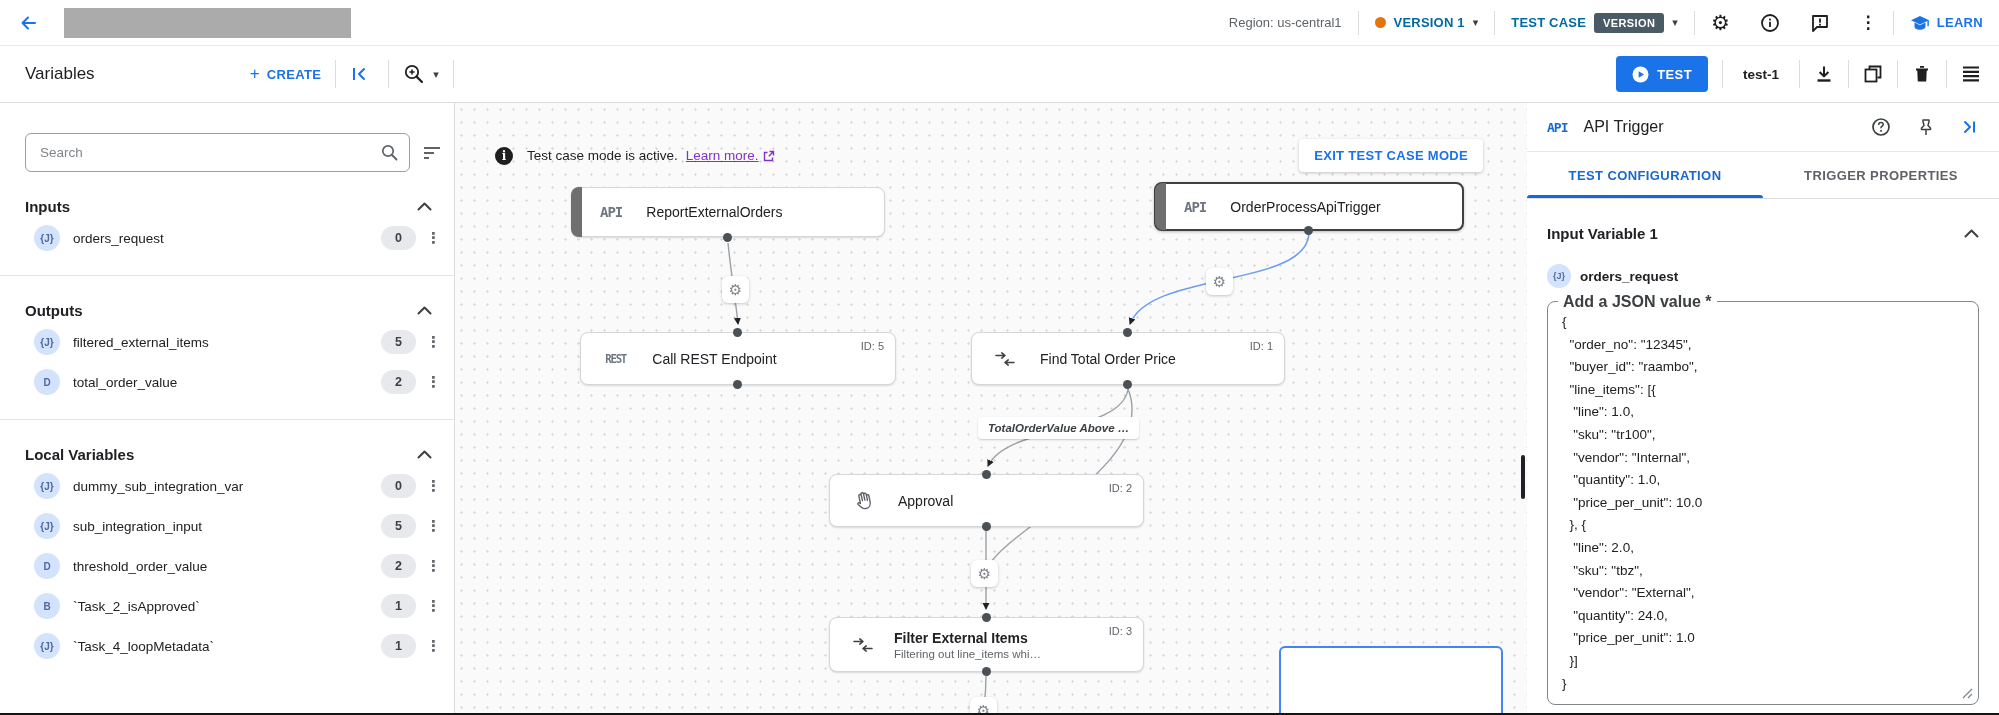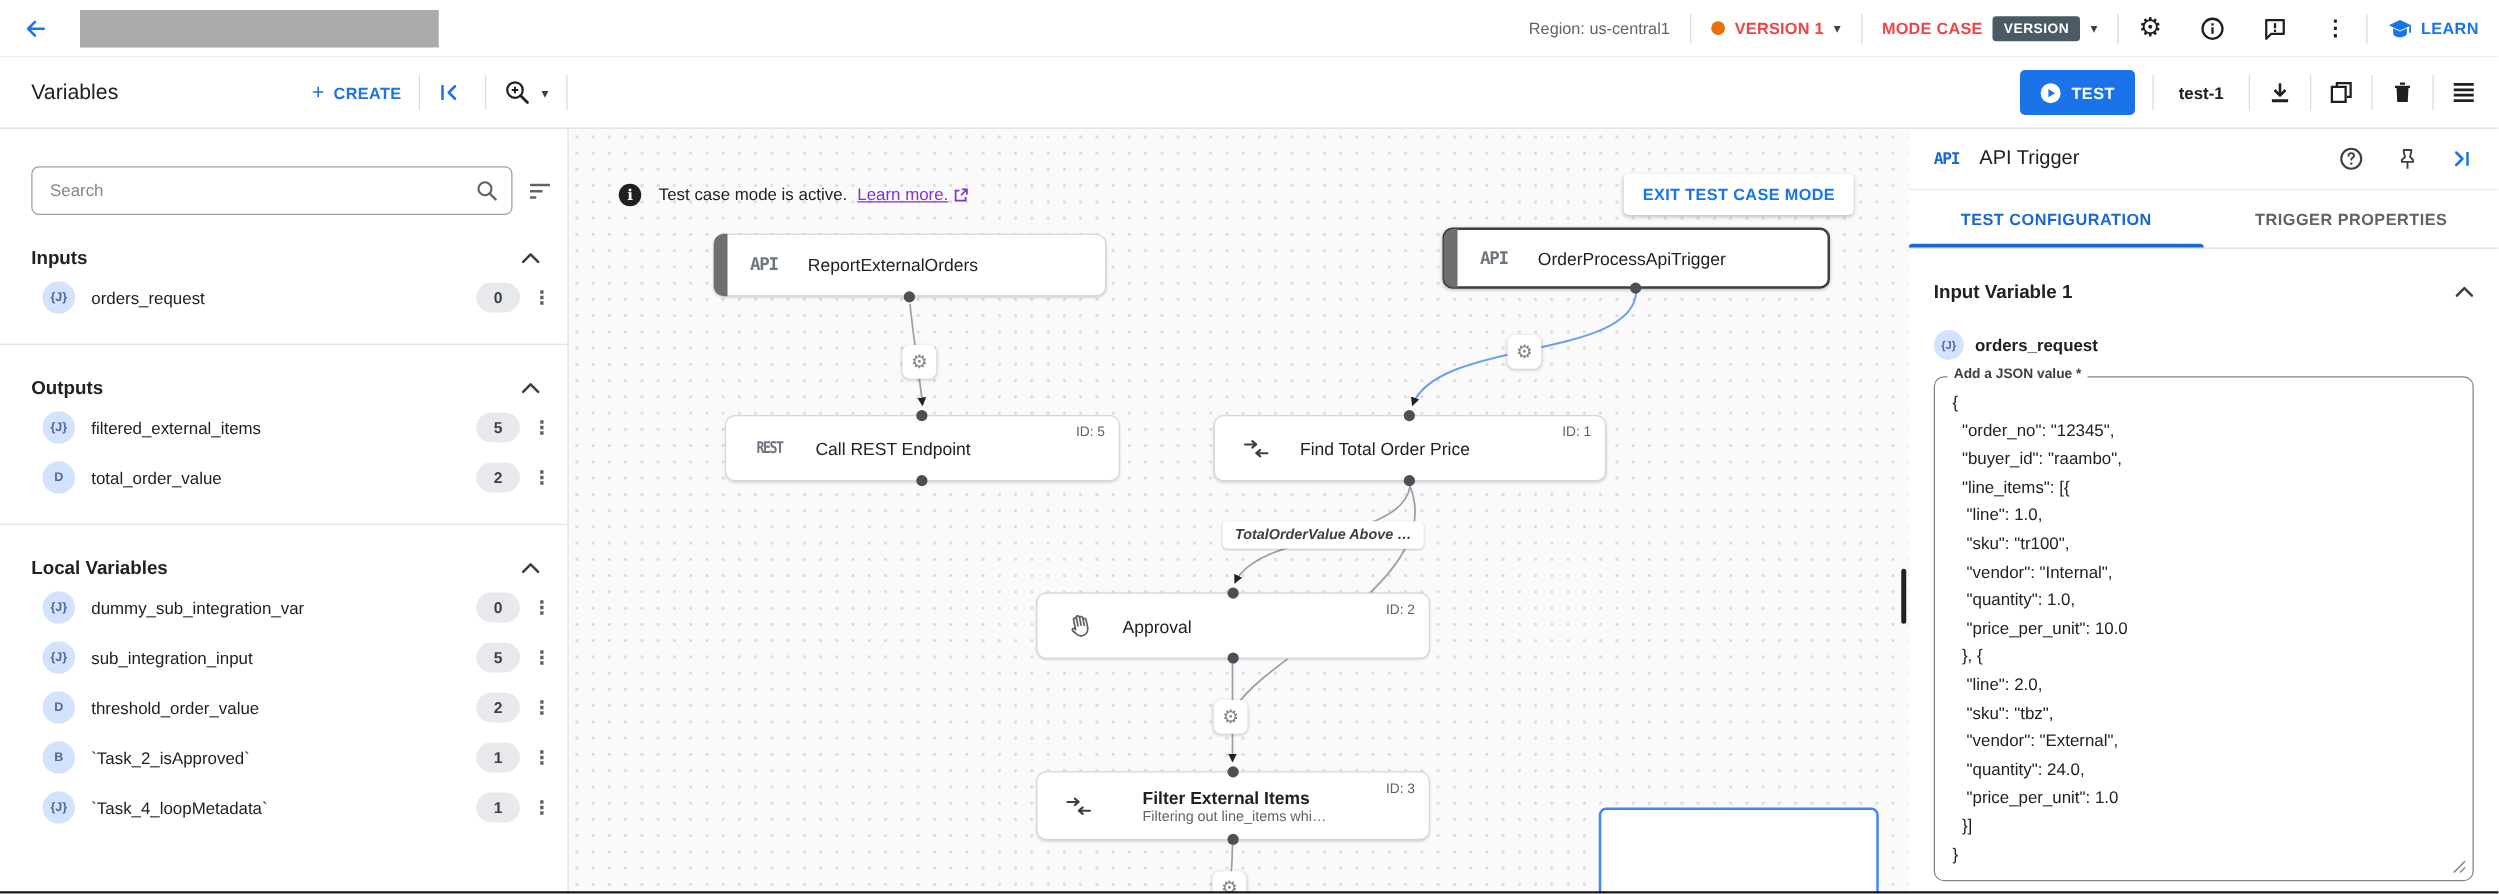--- a/index.html
+++ b/index.html
@@ -10,21 +10,21 @@
 
   
   .topbar { height:46px; display:flex; align-items:center; padding:0 16px 0 14px; background:#fff; border-bottom:1px solid #e8eaed; position:relative; z-index:10; }
   .back-btn { width:28px; height:28px; display:flex; align-items:center; justify-content:center; cursor:pointer; }
   .redacted { width:287px; height:30px; background:#ababab; margin-left:22px; }
   .topbar-right { margin-left:auto; display:flex; align-items:center; }
   .tb-sep { width:1px; height:24px; background:#dadce0; margin:0 16px; }
   .region { font-size:13px; color:#5f6368;padding-left:24px; }
   .ver-group, .tc-group { display:flex; align-items:center; gap:8px; cursor:pointer; }
   .ver-dot { width:11px; height:11px; border-radius:50%; background:#e8710a; }
-  .ver-label, .tc-label { font-size:13px; font-weight:bold; color:#ef4444; letter-spacing:.2px;text-align:center; }
+  .ver-label, .tc-label { font-size:13px; font-weight:bold; color:#0369a1; letter-spacing:.2px;text-align:center; }
   .caret { font-size:11px; color:#3c4043; }
   .preview-badge { background:#4a5b66; color:#fff; font-size:11px; font-weight:bold; padding:4px 9px; border-radius:3px; letter-spacing:.4px; }
   .top-icons { display:flex; align-items:center; gap:30px; }
   .icon-btn { display:flex; align-items:center; justify-content:center; cursor:pointer; background:none; border:none; }
   .gear-glyph { font-size:21px; color:#1f1f1f; line-height:1; }
   .kebab-glyph { font-size:17px; color:#1f1f1f; line-height:1; font-weight:bold; }
   .learn { display:flex; align-items:center; gap:7px; cursor:pointer; }
   .learn-label { color:#1a73e8; font-size:13px; font-weight:bold; letter-spacing:.3px; }
 
   
@@ -68,21 +68,21 @@
   .exit-btn { margin-left:auto; background:#fff; border:none; color:#1a73e8; font-size:13px; font-weight:bold; letter-spacing:.3px; padding:9px 15px; border-radius:4px; box-shadow:0 1px 3px rgba(60,64,67,.3); cursor:pointer; }
 
   .node { position:absolute; background:#fff; border:1px solid #d5d7db; border-radius:8px; box-shadow:0 1px 2px rgba(0,0,0,.14); display:flex; align-items:center; cursor:pointer; z-index:4; }
   .node.trigger::before { content:""; position:absolute; left:-1px; top:-1px; bottom:-1px; width:11px; background:#6f6f6f; border-radius:8px 0 0 8px; }
   .node.selected { border:2px solid #3c4043; box-shadow:0 1px 3px rgba(0,0,0,.25); }
   .node-glyph { font-family:"DejaVu Sans Mono",monospace; font-weight:bold; color:#6e7781; }
   .glyph-api { font-size:14px; margin-left:28px; letter-spacing:-1px; }
   .glyph-rest { font-size:13px; margin-left:22px; letter-spacing:-1.5px; transform:scaleX(.82); }
   .node-icon { margin-left:22px; display:flex; align-items:center; }
   .node-title { font-size:14px; color:#202124; margin-left:24px; }
-  .node-text { margin-left:40px; }
+  .node-text { margin-left:20px; }
   .node-text .t { font-size:14px; font-weight:bold; color:#202124; }
   .node-text .s { font-size:11.5px; color:#5f6368; margin-top:2px; }
   .node-id { position:absolute; top:7px; right:11px; font-size:11px; color:#5f6368; }
   .port { position:absolute; width:9px; height:9px; border-radius:50%; background:#4a5056; z-index:5; }
   .gear-chip { position:absolute; width:27px; height:27px; background:#fff; border-radius:6px; box-shadow:0 1px 3px rgba(0,0,0,.22); display:flex; align-items:center; justify-content:center; z-index:5; cursor:pointer; }
   .gear-chip span { font-size:15px; color:#80868b; line-height:1; }
   .edge-label { position:absolute; background:#fff; border-radius:4px; box-shadow:0 1px 2px rgba(0,0,0,.2); font-size:11.5px; font-weight:bold; color:#3c4043; padding:5px 10px; z-index:5; white-space:nowrap;font-style:italic; }
   .edges { position:absolute; left:0; top:0; z-index:3; pointer-events:none; }
   .select-rect { position:absolute; left:824px; top:543px; width:224px; height:80px; background:#fff; border:2px solid #4285f4; border-radius:6px; z-index:2; }
   .drag-handle { position:absolute; left:1066px; top:352px; width:4px; height:44px; background:#202124; border-radius:2px; z-index:6; cursor:ew-resize; }
@@ -97,21 +97,21 @@
   .tab { flex:1; display:flex; align-items:center; justify-content:center; font-size:13px; font-weight:bold; letter-spacing:.4px; color:#5f6368; cursor:pointer; position:relative; }
   .tab.active { color:#1967d2; }
   .tab.active::after { content:""; position:absolute; left:0; right:0; bottom:0; height:3px; background:#1967d2; border-radius:3px 3px 0 0; }
   .panel-body { padding:0 20px; flex:1; overflow:hidden; }
   .pv-section { display:flex; align-items:center; justify-content:space-between; margin-top:26px; }
   .pv-section .txt { font-size:15px; font-weight:bold; color:#202124; }
   .pv-var { display:flex; align-items:center; gap:9px; margin-top:22px; }
   .pv-var .type-chip { width:24px; height:24px; flex:0 0 24px; font-size:9px; }
   .pv-var .nm { font-size:13.5px; font-weight:bold; color:#202124; }
   .field { position:relative; border:1px solid #80868b; border-radius:8px; margin-top:13px; height:404px; }
-  .field-label { position:absolute; top:-9px; left:10px; background:#fff; padding:0 5px; font-size:11px; font-weight:bold; color:#3c4043; }
+  .field-label { position:absolute; top:-9px; left:10px; background:#fff; padding:0 5px; font-size:16px; font-weight:bold; color:#3c4043; }
   .field-content { font-size:13.5px; line-height:22.6px; color:#202124; white-space:pre-wrap; padding:9px 14px; height:100%; overflow:hidden; }
   .resize-grip { position:absolute; right:5px; bottom:5px; }
 </style>
 </head>
 <body>
 
 <div class="app">
 
   <header class="topbar">
     <div class="back-btn">
@@ -126,21 +126,21 @@
       <span class="tb-sep"></span>
 
       <div class="ver-group">
         <span class="ver-dot"></span>
         <span class="ver-label">VERSION 1</span>
         <span class="caret">▾</span>
       </div>
       <span class="tb-sep"></span>
 
       <div class="tc-group">
-        <span class="tc-label">MODE CASE</span>
+        <span class="tc-label">TEST CASE</span>
         <span class="preview-badge">VERSION</span>
         <span class="caret">▾</span>
       </div>
       <span class="tb-sep"></span>
 
       <div class="top-icons">
         <button class="icon-btn">
           <span class="gear-glyph">⚙</span>
         </button>
         <button class="icon-btn">

